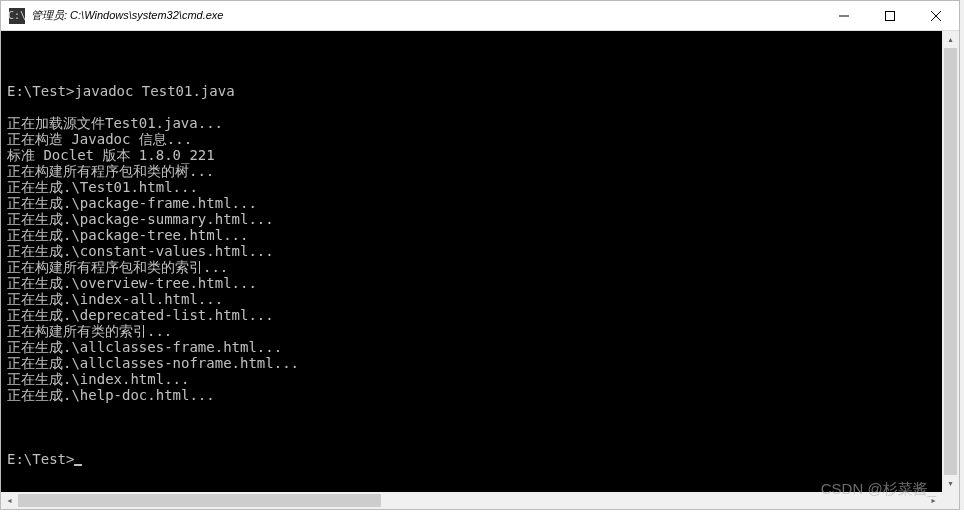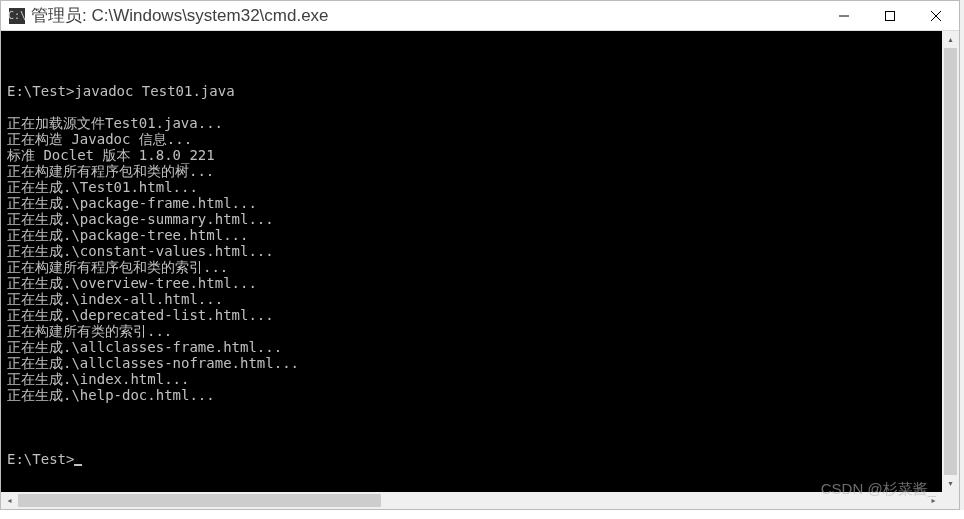--- a/index.html
+++ b/index.html
@@ -34,22 +34,23 @@
       display: flex;
       align-items: center;
       justify-content: center;
       font-size: 10px;
       background: #333;
       color: #ccc;
       font-family: monospace;
     }
     .title-text {
       flex: 1;
-      font-size: 17px;
-      color: #404040;
+      font-size: 11px;
+      color: #000000;
+      font-style: italic;
     }
     .win-controls {
       display: flex;
       height: 100%;
     }
     .win-btn {
       width: 46px;
       height: 100%;
       display: flex;
       align-items: center;

